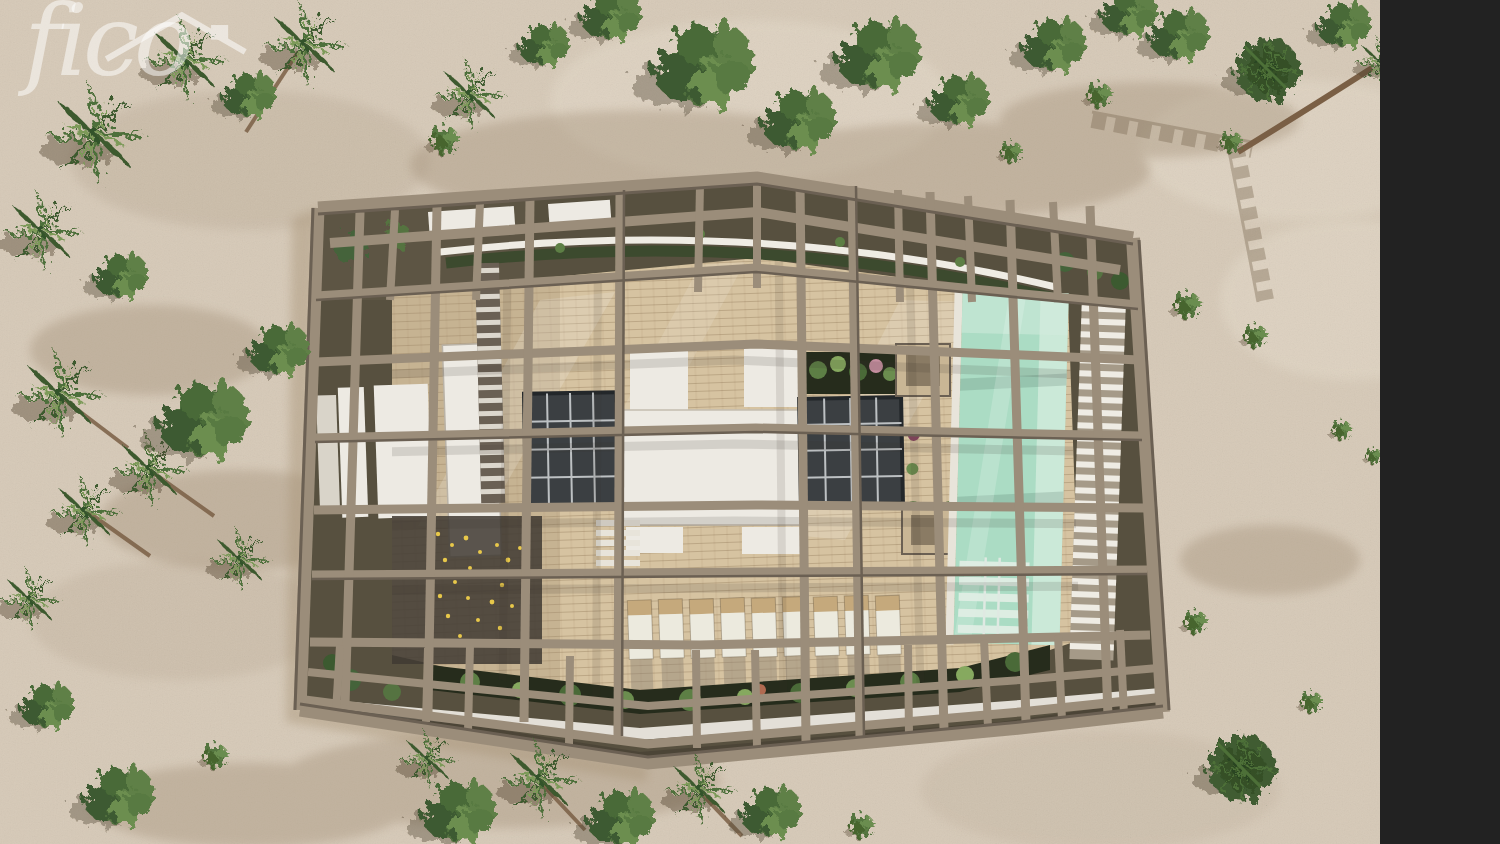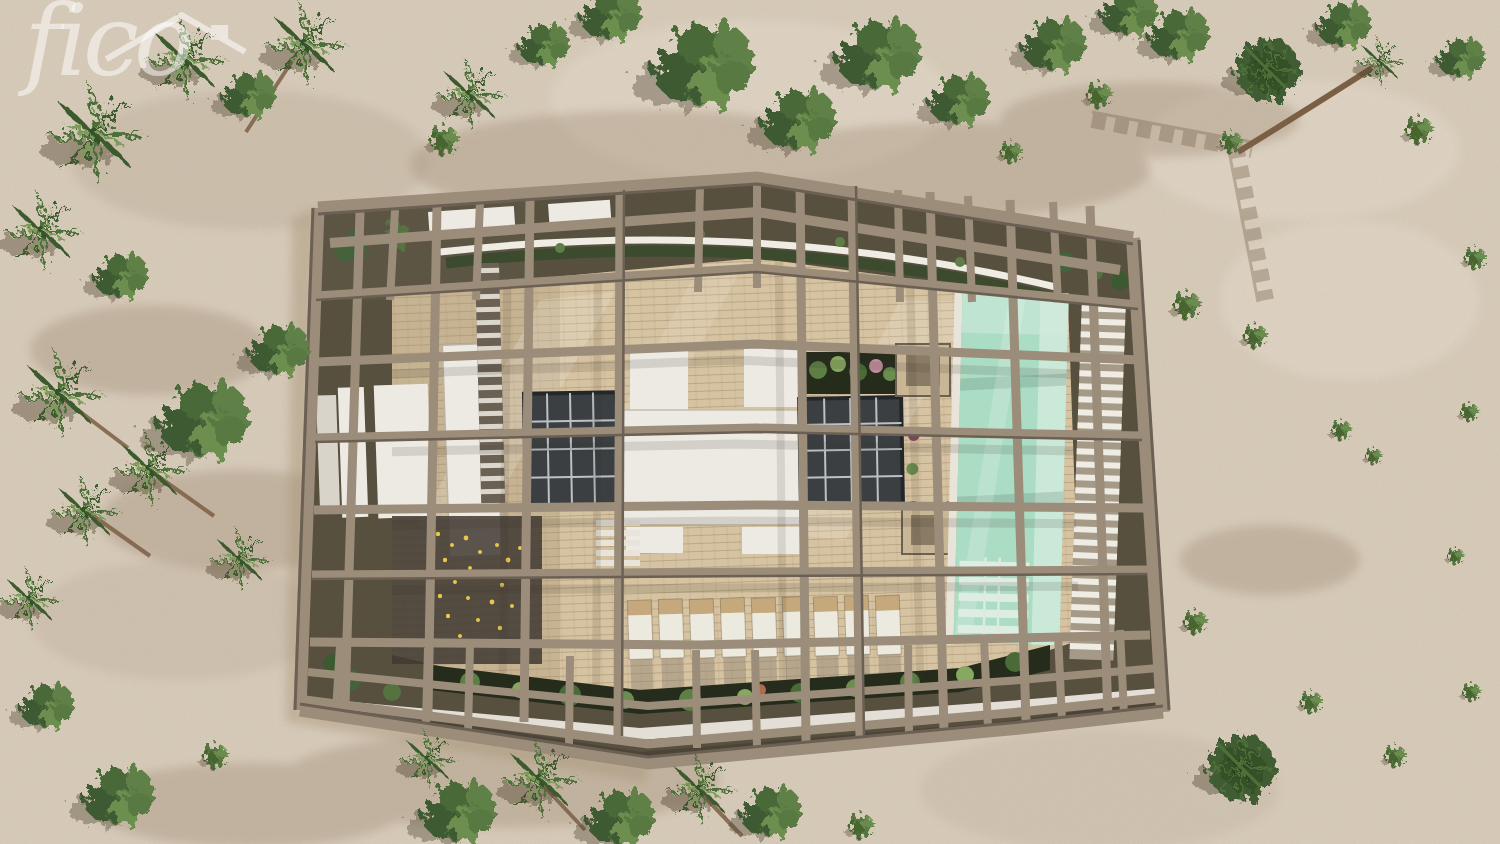--- a/index.html
+++ b/index.html
@@ -1,16 +1,16 @@
 <!DOCTYPE html>
 <html style="--c-sand: #d6c9b7; --c-sand-light: #e4dac9; --c-sand-shadow: #b3a28c; --c-foliage-dark: #3a512e; --c-foliage-mid: #55753f; --c-foliage-light: #7b9a58; --c-trunk: #7a5f45; --c-beam: #9b8d7a; --c-beam-dark: #6b6053; --c-recess: #57503f; --c-terrace: #d6c3a1; --c-terrace-shadow: #a28d71; --c-roof-white: #edeae3; --c-glass-dark: #3b3f42; --c-glass-mullion: #ccd0d2; --c-pool: #abdcc4; --c-pool-light: #d3ecdd; --c-plant-bed: #262c1c; --c-lounger-pad: #eceade; --c-lounger-frame: #c5a97c; --c-walk-white: #efece4; --c-watermark: #ffffff;"><head>
 <meta charset="utf-8">
 <style>
   html,body{margin:0;padding:0;background:#222;}
-  .stage{position:relative;width:1500px;height:844px;overflow:hidden;background:var(--c-sand,#d6c9b7);
+  .stage{position:relative;width:1380px;height:844px;overflow:hidden;background:var(--c-sand,#d6c9b7);
          font-family:"Liberation Sans", sans-serif;}
   .scene{position:absolute;inset:0;display:block;}
   .watermark{position:absolute;top:-14px;left:24px;z-index:5;color:rgba(255,255,255,.52);}
   .wm-text{font-family:"DejaVu Serif", serif;font-style:italic;font-weight:400;
            font-size:100px;letter-spacing:-5px;line-height:1.1;display:block;}
   .wm-roof{position:absolute;left:78px;top:22px;width:150px;height:56px;opacity:.55;}
 </style>
 </head>
 <body>
 

